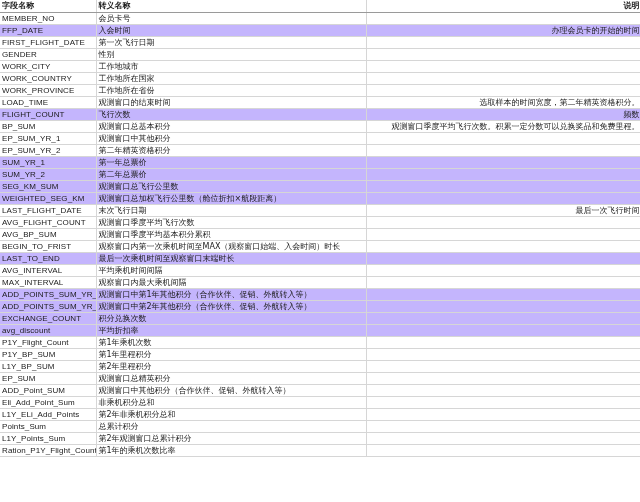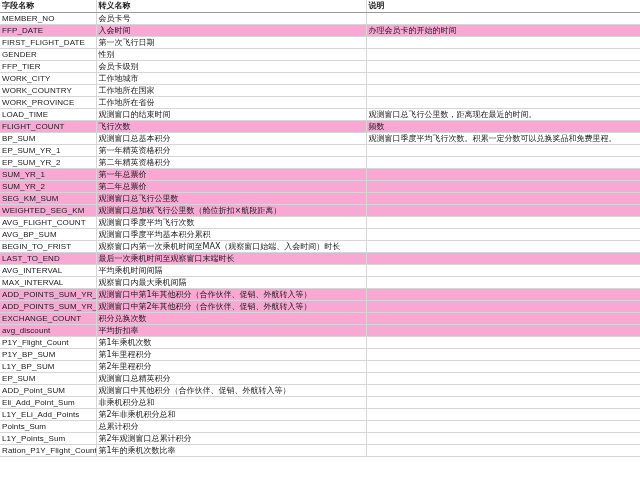--- a/index.html
+++ b/index.html
@@ -44,24 +44,24 @@
     background: #ffffff;
   }
   table.grid tr.header-row td {
     font-weight: bold;
     border-bottom: 1px solid #9a9a9a;
     height: 12px;
     line-height: 12px;
     font-size: 8px;
   }
   table.grid tr.hl td {
-    background: #f9a8d4;
+    background: #c4b5fd;
   }
   td.col-field { letter-spacing: 0.1px; }
-  td.col-desc  { border-right: none; }
+  td.col-desc  { border-right: none; text-align: right; }
   .chinese {
     font-family: "DejaVu Sans", "Liberation Sans", sans-serif;
   }
 </style>
 </head>
 <body>
 
 <div id="sheet">
   <table class="grid">
     <colgroup>
@@ -89,57 +89,52 @@
           <td class="col-field">FIRST_FLIGHT_DATE</td>
           <td class="col-trans chinese">第一次飞行日期</td>
           <td class="col-desc chinese"></td>
         </tr>
         <tr>
           <td class="col-field">GENDER</td>
           <td class="col-trans chinese">性别</td>
           <td class="col-desc chinese"></td>
         </tr>
         <tr>
-          <td class="col-field">FFP_TIER</td>
-          <td class="col-trans chinese">会员卡级别</td>
-          <td class="col-desc chinese"></td>
-        </tr>
-        <tr>
           <td class="col-field">WORK_CITY</td>
           <td class="col-trans chinese">工作地城市</td>
           <td class="col-desc chinese"></td>
         </tr>
         <tr>
           <td class="col-field">WORK_COUNTRY</td>
           <td class="col-trans chinese">工作地所在国家</td>
           <td class="col-desc chinese"></td>
         </tr>
         <tr>
           <td class="col-field">WORK_PROVINCE</td>
           <td class="col-trans chinese">工作地所在省份</td>
           <td class="col-desc chinese"></td>
         </tr>
         <tr>
           <td class="col-field">LOAD_TIME</td>
           <td class="col-trans chinese">观测窗口的结束时间</td>
-          <td class="col-desc chinese">观测窗口总飞行公里数，距离现在最近的时间。</td>
+          <td class="col-desc chinese">选取样本的时间宽度，第二年精英资格积分。</td>
         </tr>
         <tr class="hl">
           <td class="col-field">FLIGHT_COUNT</td>
           <td class="col-trans chinese">飞行次数</td>
           <td class="col-desc chinese">频数</td>
         </tr>
         <tr>
           <td class="col-field">BP_SUM</td>
           <td class="col-trans chinese">观测窗口总基本积分</td>
           <td class="col-desc chinese">观测窗口季度平均飞行次数。积累一定分数可以兑换奖品和免费里程。</td>
         </tr>
         <tr>
           <td class="col-field">EP_SUM_YR_1</td>
-          <td class="col-trans chinese">第一年精英资格积分</td>
+          <td class="col-trans chinese">观测窗口中其他积分</td>
           <td class="col-desc chinese"></td>
         </tr>
         <tr>
           <td class="col-field">EP_SUM_YR_2</td>
           <td class="col-trans chinese">第二年精英资格积分</td>
           <td class="col-desc chinese"></td>
         </tr>
         <tr class="hl">
           <td class="col-field">SUM_YR_1</td>
           <td class="col-trans chinese">第一年总票价</td>
@@ -152,20 +147,25 @@
         </tr>
         <tr class="hl">
           <td class="col-field">SEG_KM_SUM</td>
           <td class="col-trans chinese">观测窗口总飞行公里数</td>
           <td class="col-desc chinese"></td>
         </tr>
         <tr class="hl">
           <td class="col-field">WEIGHTED_SEG_KM</td>
           <td class="col-trans chinese">观测窗口总加权飞行公里数（舱位折扣×航段距离）</td>
           <td class="col-desc chinese"></td>
+        </tr>
+        <tr>
+          <td class="col-field">LAST_FLIGHT_DATE</td>
+          <td class="col-trans chinese">末次飞行日期</td>
+          <td class="col-desc chinese">最后一次飞行时间</td>
         </tr>
         <tr>
           <td class="col-field">AVG_FLIGHT_COUNT</td>
           <td class="col-trans chinese">观测窗口季度平均飞行次数</td>
           <td class="col-desc chinese"></td>
         </tr>
         <tr>
           <td class="col-field">AVG_BP_SUM</td>
           <td class="col-trans chinese">观测窗口季度平均基本积分累积</td>
           <td class="col-desc chinese"></td>

